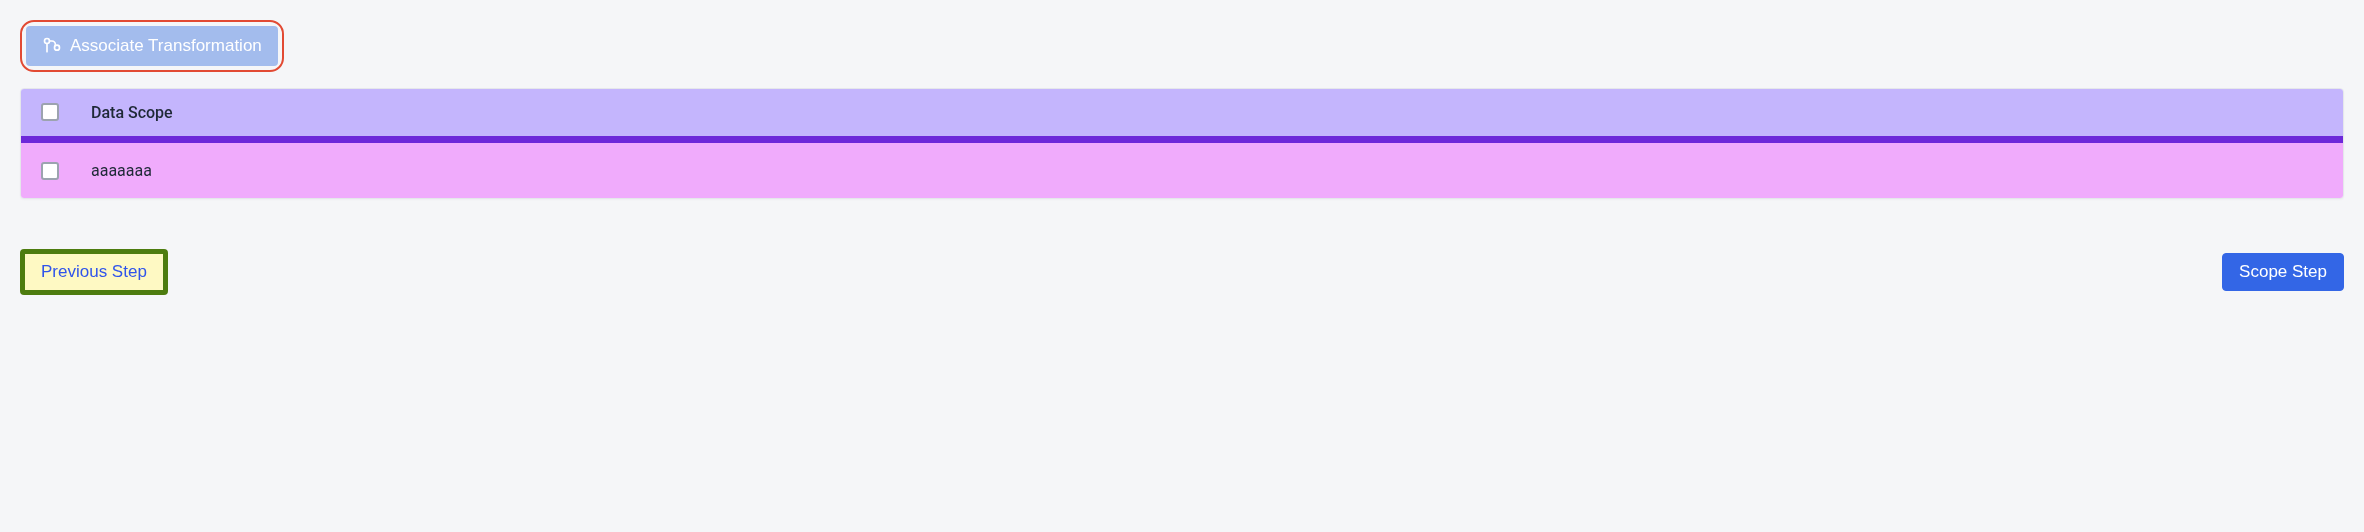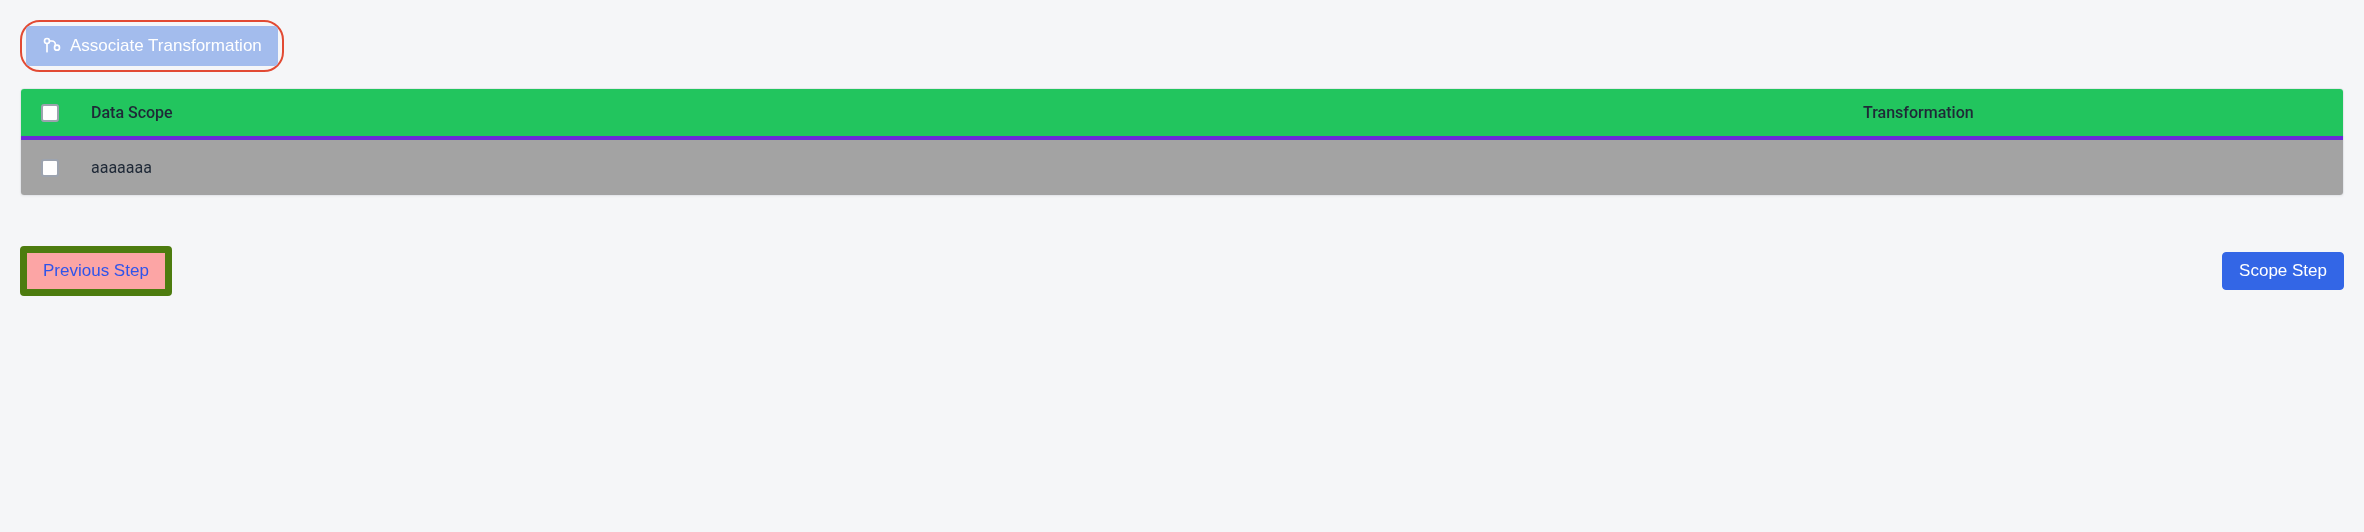--- a/index.html
+++ b/index.html
@@ -17,21 +17,21 @@
       border-radius: 4px;
       padding: 10px 16px;
       font-size: 17px;
       font-weight: 400;
       cursor: default;
       opacity: 1;
     }
     .highlight-box {
       display: inline-block;
       border: 2.5px solid #e24a33;
-      border-radius: 20px;
+      border-radius: 14px;
       padding: 4px;
     }
     .highlight-box-sm {
       display: inline-flex;
       align-items: center;
       justify-content: center;
       border: 2.5px solid #e24a33;
       border-radius: 10px;
       padding: 1px 2px;
       margin-left: 4px;
@@ -40,31 +40,31 @@
 
     .table-wrap {
       background: #fff;
       border: 1px solid #e5e7eb;
       border-radius: 4px;
       overflow: hidden;
       box-shadow: 0 1px 2px rgba(0,0,0,0.03);
     }
     .thead {
       display: flex;
-      align-items: flex-end;
-      background: #22c55e;
+      align-items: flex-start;
+      background: #c4b5fd;
       padding: 14px 20px;
       font-weight: 500;
-      border-bottom: 4px solid #6d28d9;
+      border-bottom: 7px solid #6d28d9;
     }
     .trow {
       display: flex;
       align-items: center;
       padding: 18px 20px;
-      background: #a3a3a3;
+      background: #f0abfc;
       justify-content: center;
     }
     .col-checkbox { width: 50px; display: flex; align-items: center; }
     .col-scope { flex: 1; }
     .col-transform { width: 460px; display: flex; align-items: center; }
     .col-transform .val { }
 
     .checkbox {
       width: 18px; height: 18px;
       border: 2px solid #9ca3af;
@@ -82,23 +82,23 @@
     }
     .btn {
       font-size: 17px;
       padding: 8px 16px;
       border-radius: 4px;
       cursor: pointer;
       border: 1px solid transparent;
       background: none;
     }
     .btn-prev {
-      border: 7px solid #4d7c0f;
+      border: 5px solid #4d7c0f;
       color: #2f54eb;
-      background: #fca5a5;
+      background: #fef9c3;
     }
     .btn-next {
       background: #3366e6;
       color: #fff;
       border: 1px solid #3366e6;
     }
     .link-icon-svg { display: block; }
   </style>
 </head>
 <body>
@@ -116,21 +116,20 @@
     </button>
   </span>
 </div>
 
 <div class="table-wrap">
   <div class="thead">
     <div class="col-checkbox">
       <span class="checkbox"></span>
     </div>
     <div class="col-scope">Data Scope</div>
-    <div class="col-transform">Transformation</div>
   </div>
 
   <div class="trow">
     <div class="col-checkbox">
       <span class="checkbox"></span>
     </div>
     <div class="col-scope">aaaaaaa</div>
   </div>
 </div>
 

